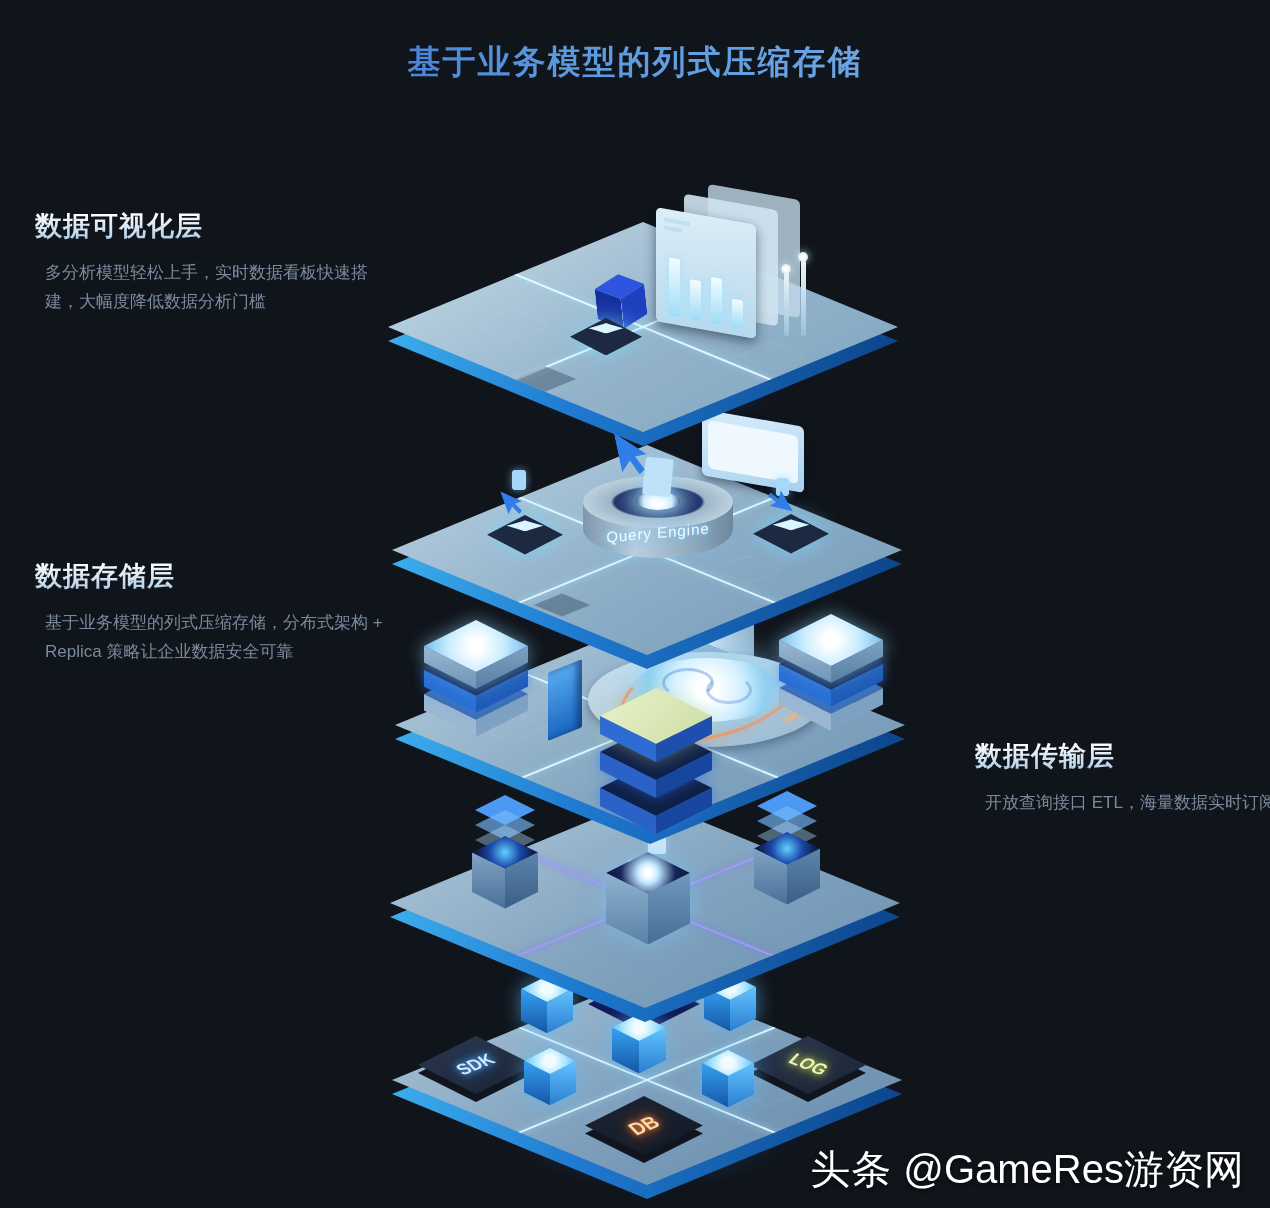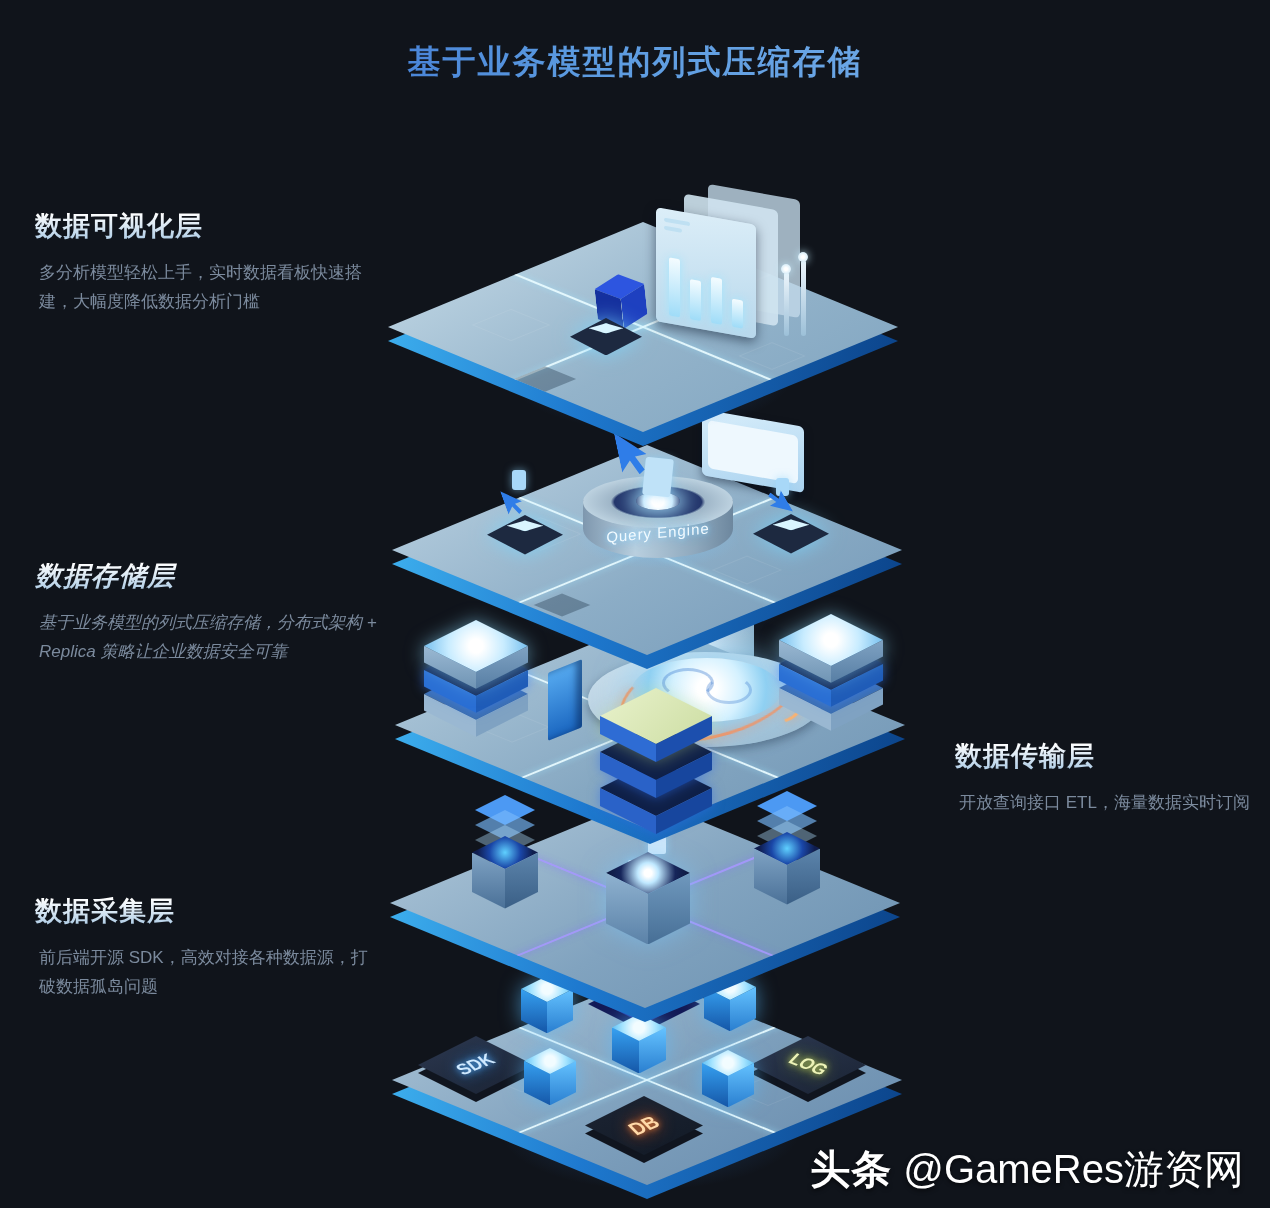--- a/index.html
+++ b/index.html
@@ -10,26 +10,26 @@
          font-size:33px;font-weight:700;letter-spacing:2px;color:#4f94e6;}
   @supports ((-webkit-background-clip:text) or (background-clip:text)){
     .title{background:linear-gradient(90deg,#2a5fc9 8%,#5b9ae0 45%,#7db4ec 95%);
            -webkit-background-clip:text;background-clip:text;color:transparent;}
   }
   .h2{font-size:27px;font-weight:700;letter-spacing:1px;color:#dbe9f6;margin:0 0 14px 0;}
   @supports ((-webkit-background-clip:text) or (background-clip:text)){
     .h2{background:linear-gradient(180deg,#ffffff 15%,#a9c9e4 95%);
         -webkit-background-clip:text;background-clip:text;color:transparent;}
   }
-  .body-txt{font-size:17px;line-height:1.72;color:#7b8a9d;margin:4px;}
+  .body-txt{font-size:17px;line-height:1.72;color:#7b8a9d;margin:10px;}
   .tblock{position:absolute;}
   .nowrap .body-txt{white-space:nowrap;}
   .watermark{position:absolute;right:26px;top:1142px;color:#ffffff;font-size:40px;
              text-shadow:0 2px 4px rgba(0,0,0,.6);}
-  .watermark .brand{font-weight:700;letter-spacing:1px;}
+  .watermark .brand{font-weight:400;letter-spacing:1px;}
   .watermark .handle{font-weight:500;}
   
   .pwrap{position:absolute;width:510px;height:226px;}
   .pedge,.pface{position:absolute;left:0;width:510px;height:210px;
     clip-path:polygon(50% 0,100% 50%,50% 100%,0 50%);}
   .pedge{top:14px;background:linear-gradient(100deg,#3fb2ef 0%,#1e79cf 40%,#0b4288 100%);}
   .pface{top:0;}
   .f1{background:linear-gradient(150deg,#c4d9e6 5%,#93b3ca 55%,#7ea3bf);}
   .f2{background:linear-gradient(150deg,#bed4e3,#8cadc6 55%,#7499b8);}
   .f3{background:linear-gradient(150deg,#b6cede,#86a8c2 55%,#6f94b4);}
@@ -127,31 +127,27 @@
 <body>
 
 <div id="canvas">
 
   <div class="title">基于业务模型的列式压缩存储</div>
 
   <div class="tblock" style="left:35px;top:208px;width:352px;">
     <h2 class="h2">数据可视化层</h2>
     <p class="body-txt">多分析模型轻松上手，实时数据看板快速搭建，大幅度降低数据分析门槛</p>
   </div>
-  <div class="tblock" style="left:35px;top:558px;width:360px;font-style:italic;">
+  <div class="tblock" style="left:35px;top:558px;width:360px;">
     <h2 class="h2">数据存储层</h2>
     <p class="body-txt">基于业务模型的列式压缩存储，分布式架构 + Replica 策略让企业数据安全可靠</p>
   </div>
-  <div class="tblock nowrap" style="left:955px;top:738px;width:280px;">
+  <div class="tblock nowrap" style="left:975px;top:738px;width:280px;">
     <h2 class="h2">数据传输层</h2>
     <p class="body-txt">开放查询接口 ETL，海量数据实时订阅</p>
-  </div>
-  <div class="tblock" style="left:35px;top:893px;width:352px;">
-    <h2 class="h2">数据采集层</h2>
-    <p class="body-txt">前后端开源 SDK，高效对接各种数据源，打破数据孤岛问题</p>
   </div>
 
   <div>
 
     <div>
       <div class="underglow" style="left:450px;top:1050px;width:400px;height:160px;"></div>
       <div class="pillar" style="left:602px;top:948px;width:86px;height:58px;"></div>
       <div class="pwrap" style="left:392px;top:975px;">
         <div class="pedge"></div>
         <div class="pface f5">

